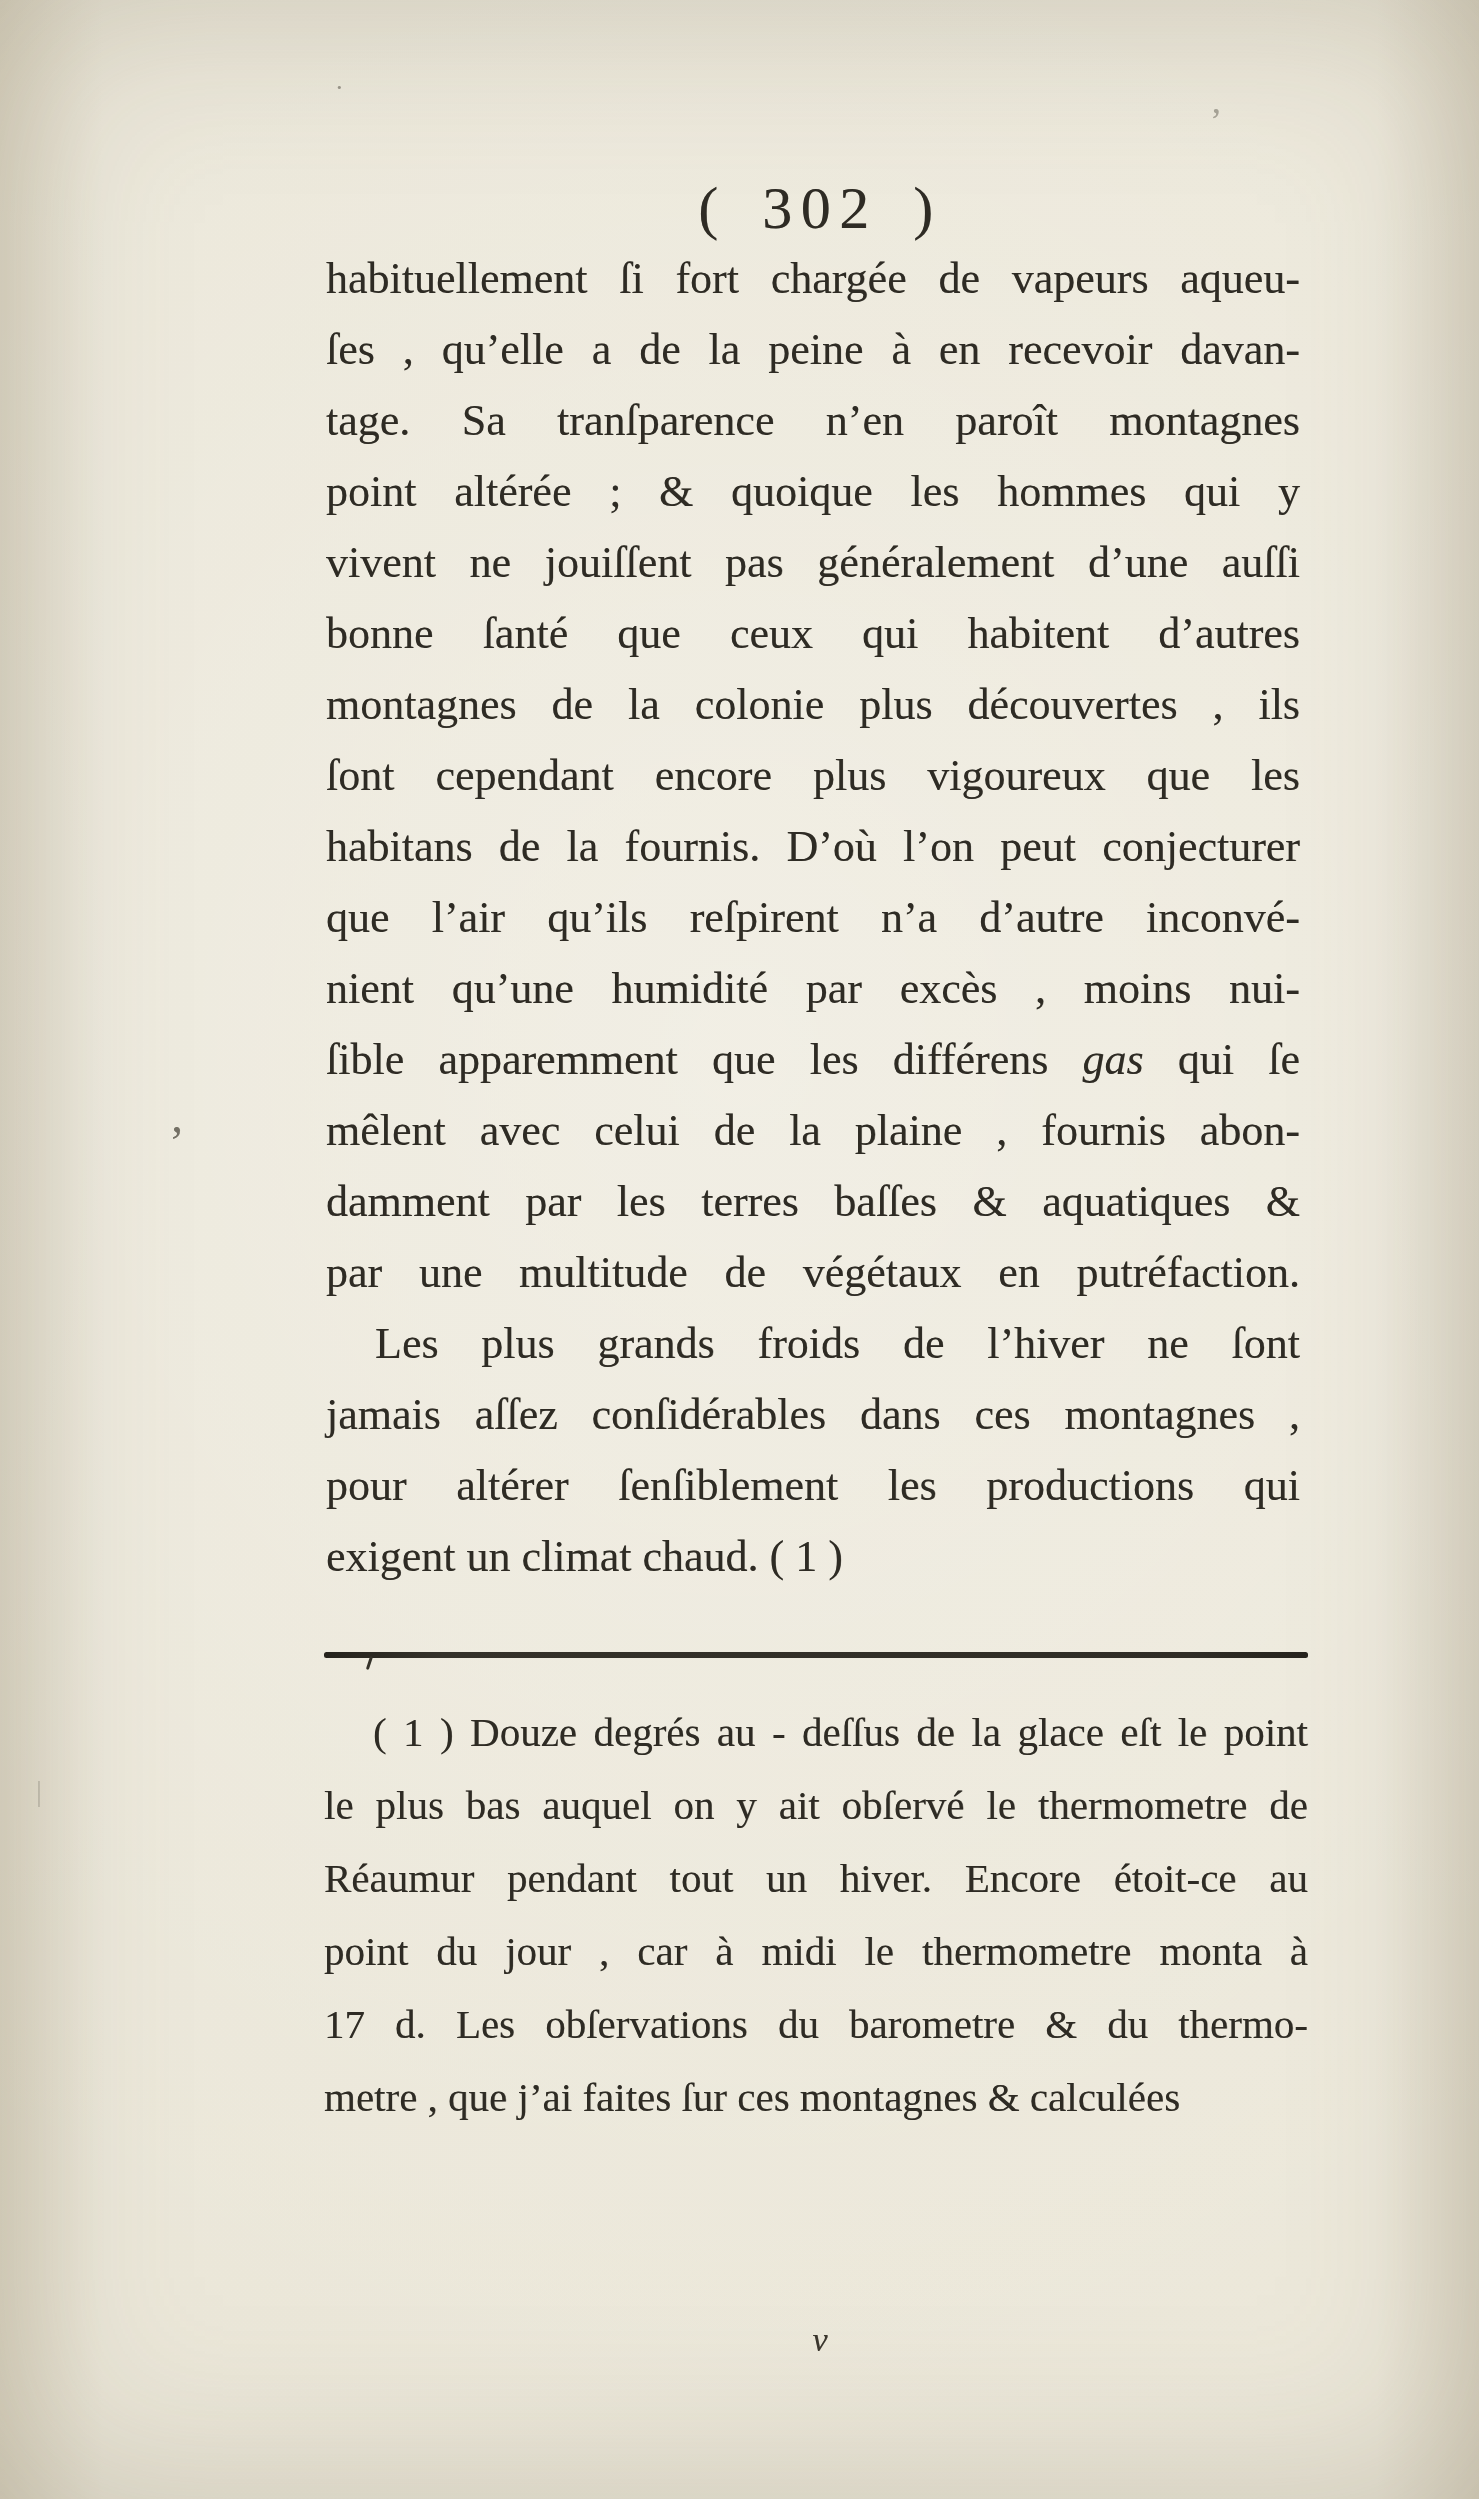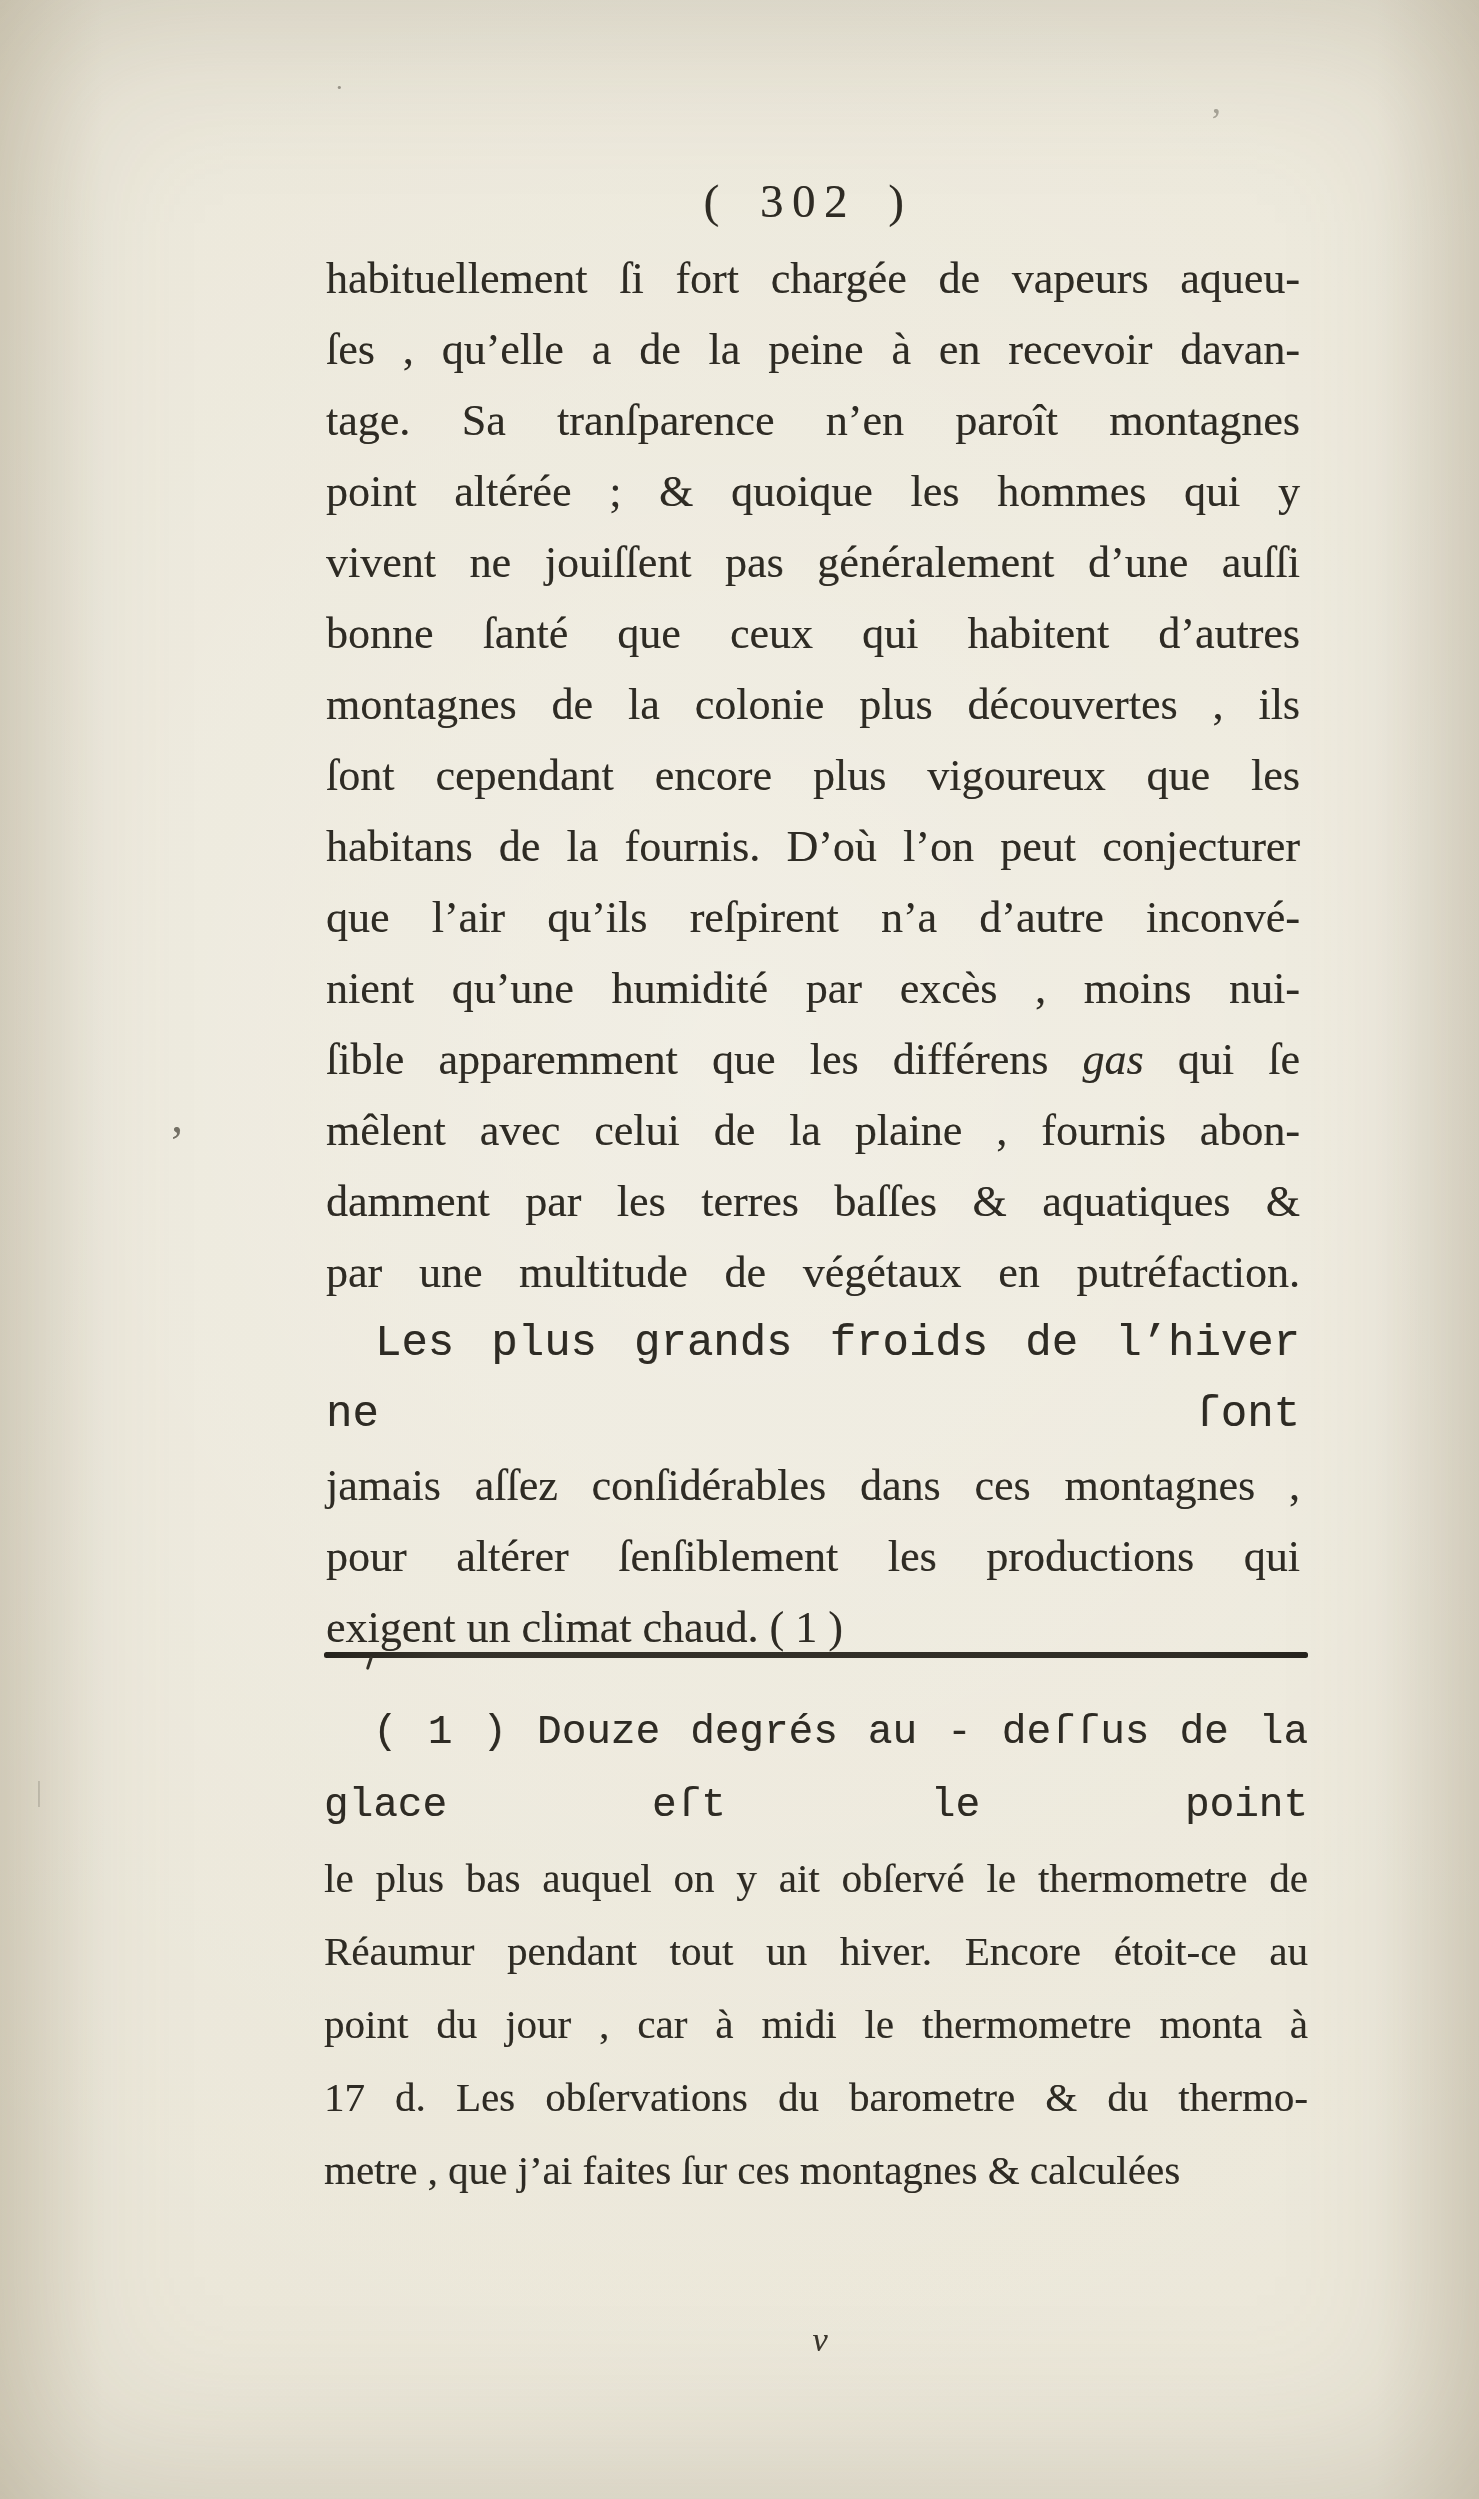--- a/index.html
+++ b/index.html
@@ -14,23 +14,23 @@
       #e9e5d7;
     box-shadow: inset 0 0 186px rgba(110,100,75,0.28);
     font-family: "Liberation Serif", "DejaVu Serif", serif;
     color: #2e2b24;
     overflow: hidden;
   }
   .page * { text-shadow: 0.3px 0.3px 0.5px rgba(45,42,34,0.45); }
 
   .header {
     position: absolute;
-    top: 174px; left: 321px; width: 974px;
+    top: 174px; left: 333px; width: 974px;
     text-align: center;
-    font-size: 47px;
+    font-size: 60px;
     letter-spacing: 8.5px;
     word-spacing: 12px;
   }
 
   .body-text {
     position: absolute;
     top: 243px; left: 326px; width: 974px;
     font-size: 44px;
     line-height: 71px;
   }
@@ -42,21 +42,21 @@
   }
   .line {
     text-align: justify;
     text-align-last: justify;
     -moz-text-align-last: justify;
   }
   .line.no-just {
     text-align-last: left;
     -moz-text-align-last: left;
   }
-  .line.indent { text-indent: 49px; font-family: Liberation Mono, monospace; }
+  .line.indent { text-indent: 49px; }
   .line i { font-style: italic; }
 
   .rule {
     position: absolute;
     top: 1652px; left: 324px; width: 984px; height: 6px;
     background: linear-gradient(90deg, #26231d 0%, #35322a 12%, #302d26 88%, #26231d 100%);
     border-radius: 2.5px;
   }
   .rule::after {
     content: "";

